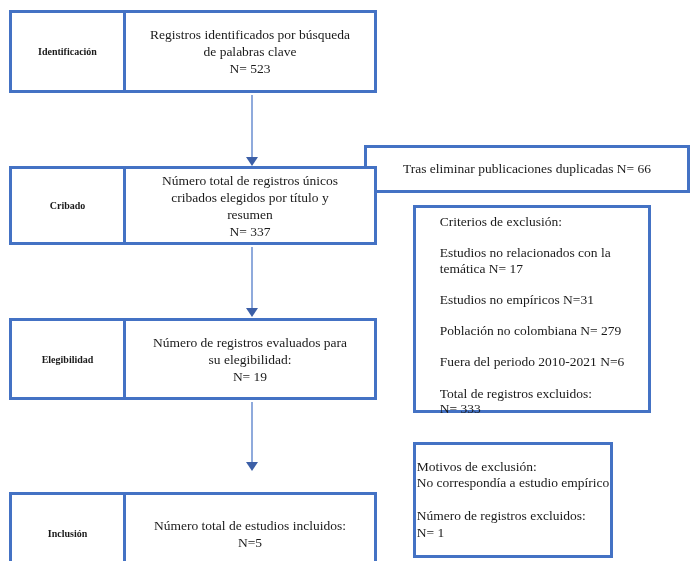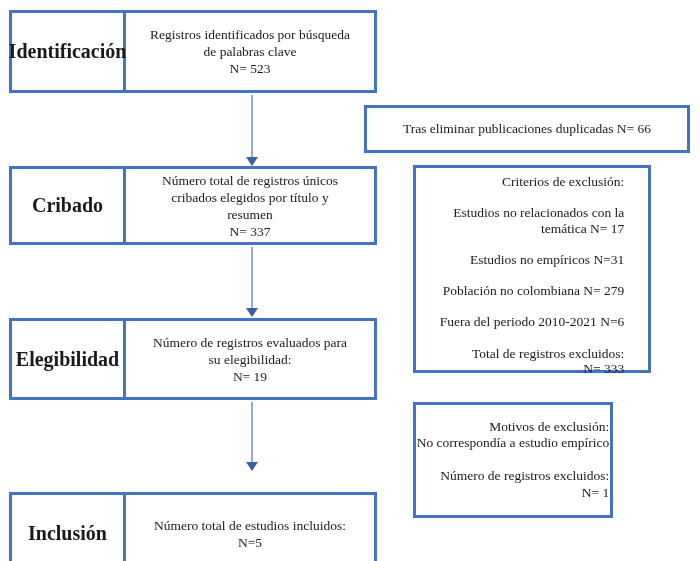--- a/index.html
+++ b/index.html
@@ -28,44 +28,45 @@
   }
   .stage-label {
     width: 114px;
     flex: 0 0 114px;
     border-right: 3px solid #4472C4;
     box-sizing: border-box;
     display: flex;
     align-items: center;
     justify-content: center;
     font-weight: bold;
-    font-size: 20px;
+    font-size: 10px;
   }
   .stage-content {
     flex: 1;
     display: flex;
     align-items: center;
     justify-content: center;
     text-align: center;
     font-size: 13.5px;
     line-height: 17px;
     white-space: pre-line;
     padding: 2px 6px;
   }
   
   .side-box {
     position: absolute;
     border: 3px solid #4472C4;
     box-sizing: border-box;
     background: #ffffff;
     display: flex;
     justify-content: center;
-    text-align: right;
+    text-align: left;
     font-size: 13.5px;
     white-space: pre-line;
+    margin-top: 40px;
   }
   .side-box.center-v { align-items: center; }
   .side-box.top-v    { align-items: flex-start; }
   #box-duplicates { left: 364px; top: 105px; width: 326px; height: 48px; line-height: 16px; }
   #box-criterios  { left: 413px; top: 165px; width: 238px; height: 208px; line-height: 15.6px; padding-top: 6px; }
   #box-motivos    { left: 413px; top: 402px; width: 200px; height: 116px; line-height: 16.5px; }
   
   .arrow {
     position: absolute;
     width: 12px;

